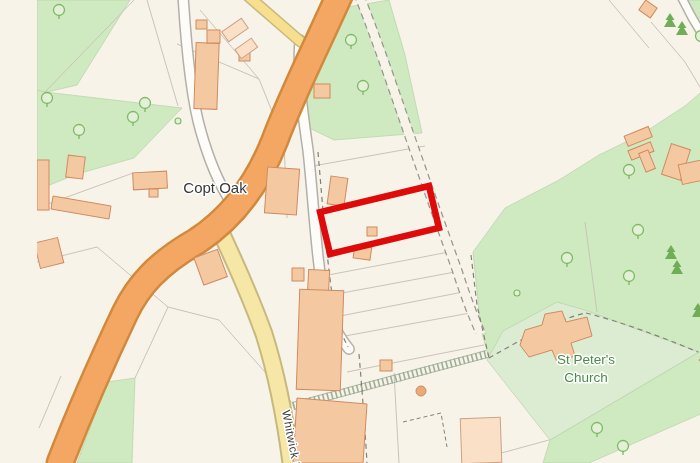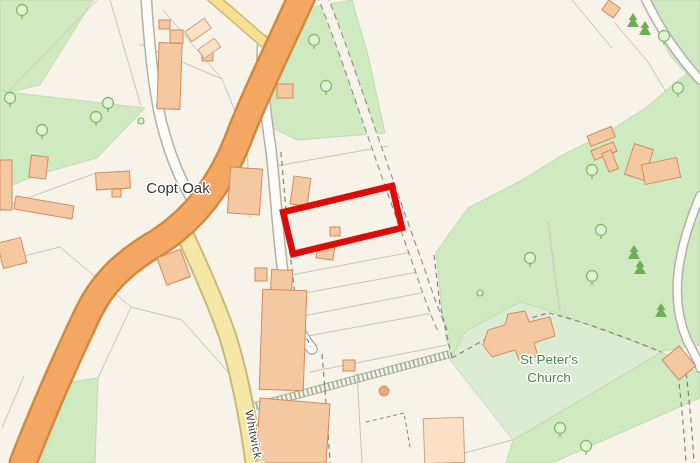--- a/index.html
+++ b/index.html
@@ -1,17 +1,17 @@
 <!DOCTYPE html>
 <html><head>
 <meta charset="utf-8">
 <style>
   html,body{margin:0;padding:0;width:700px;height:463px;overflow:hidden;background:#f7f3e9;
     font-family:"Liberation Sans","DejaVu Sans",sans-serif;}
-  #map-wrap{position:relative;width:558px;height:463px;}
+  #map-wrap{position:relative;width:558px;height:463px;padding-left:37px;}
   svg{display:block;}
   .green{fill:#cfe9c1;stroke:#b7d1a7;stroke-width:.7;}
   .churchyard{fill:#dcecd2;stroke:#b7d1a7;stroke-width:.7;}
   .ln{stroke:#c8c4ba;stroke-width:1;fill:none;}
   .dash{stroke:#83807a;stroke-width:1.2;fill:none;stroke-dasharray:5 4;}
   .dashsm{stroke:#83807a;stroke-width:1;fill:none;stroke-dasharray:4 3;}
   .trackdash{stroke:#97948c;stroke-width:1.2;fill:none;stroke-dasharray:6 4;}
   .bld{fill:#f4c9a1;stroke:#d18a5f;stroke-width:1;}
   .pale{fill:#f9e0c6;stroke:#cfa183;stroke-width:1;}
   .road-casing{fill:none;stroke-linecap:round;stroke-linejoin:round;}

